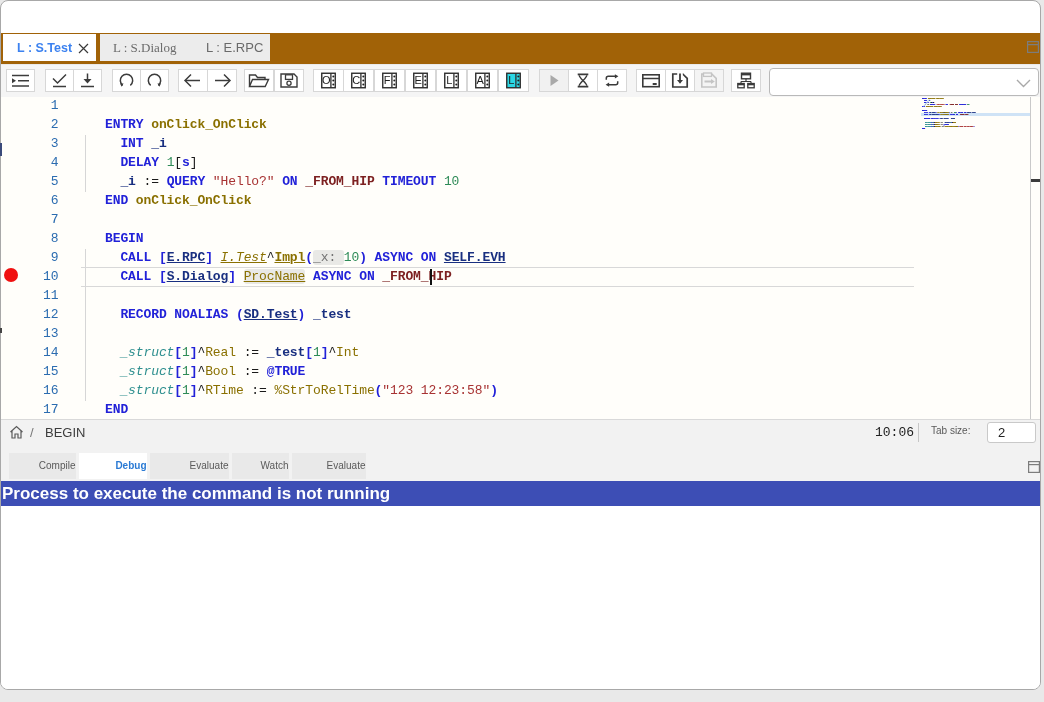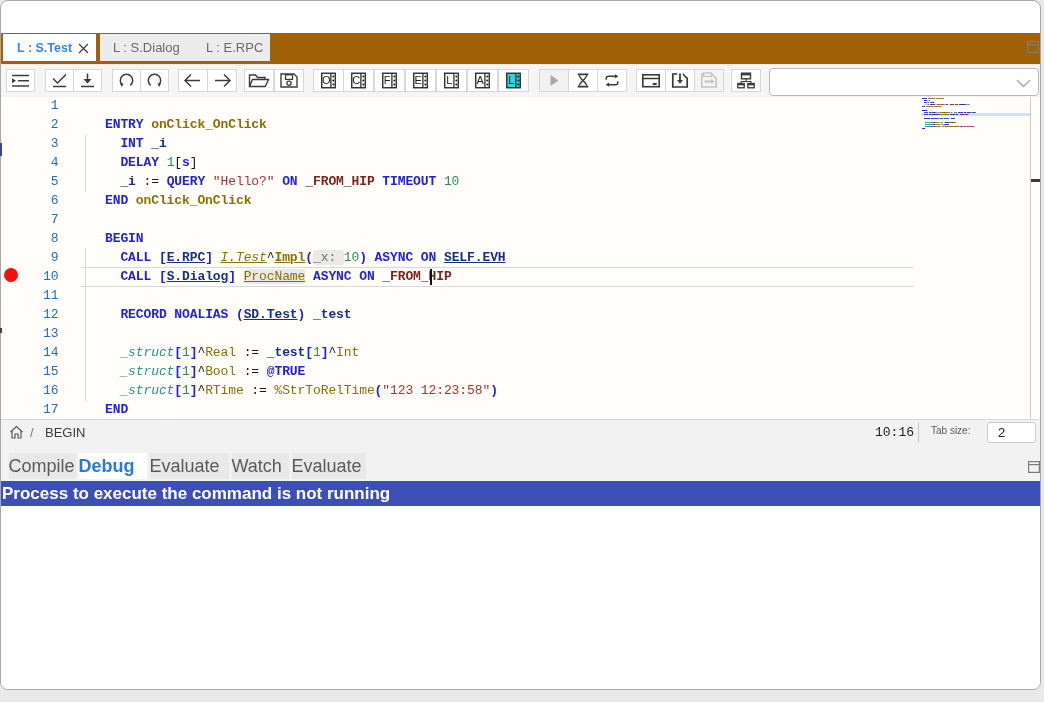--- a/index.html
+++ b/index.html
@@ -34,36 +34,36 @@
 .g { color:#2e8b57; }
 .t { color:#2e8f8f; font-style:italic; }
 .gy { color:#737373; }
 .chip { background:#e9e9e6; border-radius:3px; }
 
 #crumb { position:absolute; left:0; top:418px; width:100%; height:26px; background:#f2f2f2; border-top:1px solid #d9d9d9; }
 #minimap { position:absolute; left:920.5px; top:-1px; width:860px; transform:scale(0.132,0.1053); transform-origin:0 0; }
 #minimap * { font-weight:bold; text-shadow:0.6px 0 currentColor,-0.6px 0 currentColor,0 0.6px currentColor; }
 
 #btabs { position:absolute; left:0; top:444px; width:100%; height:36px; background:#f2f2f2; }
-.btab { position:absolute; top:8px; height:26px; background:#e9e9e9; color:#5a5a5a; font-size:18px; line-height:26px; text-align:left; }
+.btab { position:absolute; top:8px; height:26px; background:#e9e9e9; color:#5a5a5a; font-size:10px; line-height:26px; text-align:right; }
 
 #bluebar { position:absolute; left:0; top:480px; width:100%; height:25px; background:#3d4eb5; color:#fff; font-size:17px; font-weight:bold; line-height:25px; }
 #rest { position:absolute; left:0; top:505px; width:100%; height:184px; background:#fff; }
 </style>
 </head>
 <body>
 <div id="win">
   <div id="tabstrip">
     <div class="ftab" style="left:2px;width:93px;background:#ffffff;color:#3c82f0;font-weight:bold;">
       <span style="margin-left:14px;font-size:12.5px">L : S.Test</span>
       <svg class="abs" style="left:75px;top:9px" width="11" height="11" viewBox="0 0 11 11">
           <path d="M1 1 L10 10 M10 1 L1 10" stroke="#3a3a3a" stroke-width="1.2"></path>
         </svg>
     </div>
-    <div class="ftab" style="left:99px;width:106px;"><span style="margin-left:13px">L : S.Dialog</span></div>
+    <div class="ftab" style="left:99px;width:106px;font-family:Liberation Serif, serif;"><span style="margin-left:13px">L : S.Dialog</span></div>
     <div class="ftab" style="left:193px;width:76px;"><span style="margin-left:12px">L : E.RPC</span></div>
     <svg class="abs" style="left:1026px;top:8px" width="12" height="12" viewBox="0 0 12 12">
       <rect x="0.6" y="0.6" width="10.8" height="10.8" fill="none" stroke="#7c7c7c" stroke-width="1.2"></rect>
       <line x1="0.6" y1="3.6" x2="11.4" y2="3.6" stroke="#7c7c7c" stroke-width="1.2"></line>
     </svg>
   </div>
   <div id="toolbar">
     <div class="tbtn" style="left:5px;width:29px">
         <svg width="27" height="21" viewBox="0 0 27 21">
       <line x1="5" y1="5.5" x2="22" y2="5.5" stroke="#3c3c3c" stroke-width="1.5"></line>
@@ -289,21 +289,21 @@
       </svg>
     <div class="abs" style="left:1029px;top:0;width:1px;height:322px;background:#c9c9c9"></div>
     <div class="abs" style="left:1030px;top:82px;width:14px;height:2.5px;background:#3b3b3b"></div>
   </div>
   <div id="crumb">
     <svg class="abs" style="left:8px;top:5px" width="15" height="15" viewBox="0 0 15 15">
       <path d="M1.5 7 L7.5 1.5 L13.5 7 M3 6 L3 13 L6 13 L6 9 L9 9 L9 13 L12 13 L12 6" fill="none" stroke="#5a5a5a" stroke-width="1.2"></path>
     </svg>
     <span class="abs" style="left:29px;top:5px;font-size:13px;color:#777">/</span>
     <span class="abs" style="left:44px;top:5px;font-size:13px;color:#3c3c3c">BEGIN</span>
-    <span class="abs codefont" style="left:874px;top:3px;color:#222;letter-spacing:0">10:16</span>
+    <span class="abs codefont" style="left:874px;top:3px;color:#222;letter-spacing:0">10:06</span>
     <div class="abs" style="left:917px;top:3px;width:1px;height:19px;background:#c6c6c6"></div>
     <span class="abs" style="left:930px;top:5px;font-size:10px;color:#5a5a5a">Tab size:</span>
     <div class="abs" style="left:986px;top:2px;width:49px;height:21px;background:#fff;border:1px solid #c9c9c9;border-radius:3px;font-size:13px;color:#222;line-height:19px;padding-left:10px">2</div>
   </div>
   <div id="btabs">
     <div class="btab" style="left:7.5px;width:67px">Compile</div>
     <div class="btab" style="left:77.5px;width:68px;background:#fff;color:#2a7ad4;font-weight:bold">Debug</div>
     <div class="btab" style="left:148.5px;width:79px">Evaluate</div>
     <div class="btab" style="left:230.5px;width:57px">Watch</div>
     <div class="btab" style="left:290.5px;width:74px">Evaluate</div>

